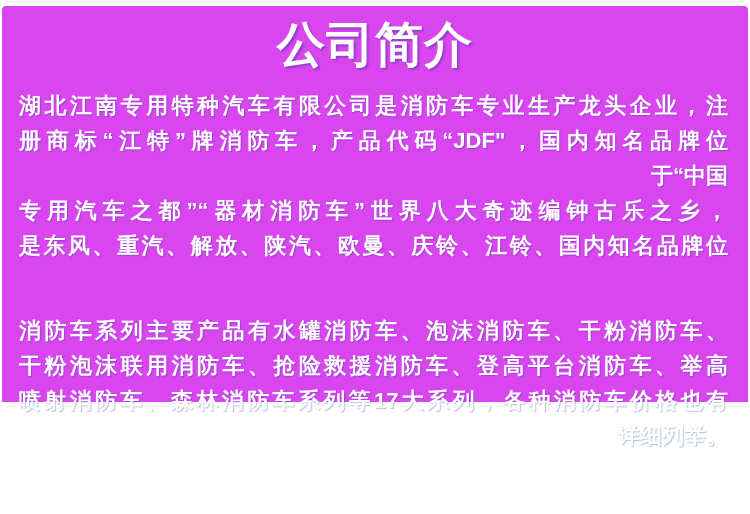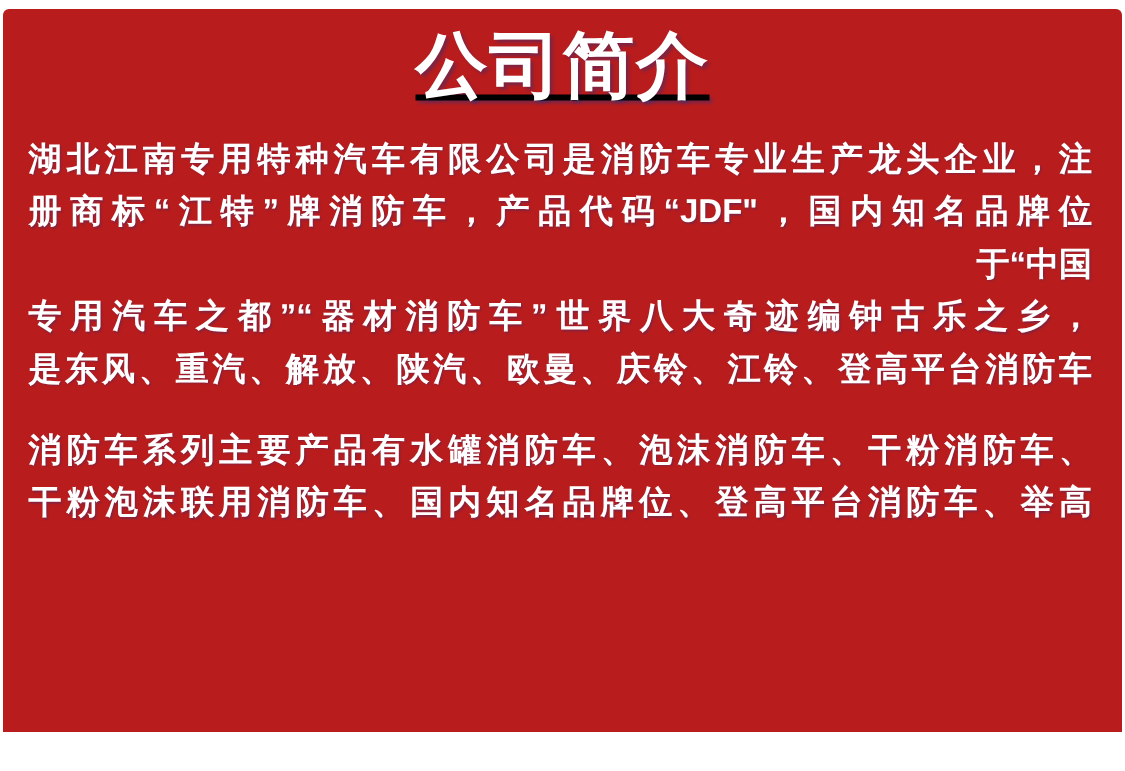--- a/index.html
+++ b/index.html
@@ -12,24 +12,23 @@
     background: #ffffff;
     overflow: hidden;
     font-family: "Liberation Sans", sans-serif;
     position: relative;
   }
   .panel {
     position: absolute;
     left: 2px;
     top: 6px;
     width: 746px;
-    height: 482px;
-    background: #b91c1c;
+    height: 396px;
+    background: #d946ef;
     border-radius: 4px 4px 0 0;
-    text-decoration: underline;
   }
   .title {
     margin: 0;
     padding-top: 13px;
     text-align: center;
     color: #ffffff;
     font-size: 48px;
     font-weight: bold;
     line-height: 52px;
     letter-spacing: 1px;
@@ -40,40 +39,42 @@
     top: 82px;
     left: 17px;
     width: 709px;
     color: #ffffff;
     font-size: 22px;
     font-weight: bold;
     line-height: 35px;
     text-shadow: 1px 1px 1px rgba(16, 52, 140, 0.30);
   }
   .para { margin: 0; }
-  .para + .para { margin-top: 19px; }
+  .para + .para { margin-top: 50px; }
   .line { margin: 0; text-align: right; }
   .line.just {
     text-align: justify;
     text-align-last: justify;
   }
 </style>
 </head>
 <body>
 
 <div class="panel">
   <h1 class="title">公司简介</h1>
 
   <div class="body-text">
     <div class="para">
       <p class="line just">湖北江南专用特种汽车有限公司是消防车专业生产龙头企业，注</p>
       <p class="line just">册商标“江特”牌消防车，产品代码“JDF"，国内知名品牌位</p>
       <p class="line">于“中国</p>
       <p class="line just">专用汽车之都”“器材消防车”世界八大奇迹编钟古乐之乡，</p>
-      <p class="line just">是东风、重汽、解放、陕汽、欧曼、庆铃、江铃、登高平台消防车</p>
+      <p class="line just">是东风、重汽、解放、陕汽、欧曼、庆铃、江铃、国内知名品牌位</p>
     </div>
 
     <div class="para">
       <p class="line just">消防车系列主要产品有水罐消防车、泡沫消防车、干粉消防车、</p>
-      <p class="line just">干粉泡沫联用消防车、国内知名品牌位、登高平台消防车、举高</p>
+      <p class="line just">干粉泡沫联用消防车、抢险救援消防车、登高平台消防车、举高</p>
+      <p class="line just">喷射消防车、森林消防车系列等17大系列，各种消防车价格也有</p>
+      <p class="line">详细列举。</p>
     </div>
   </div>
 </div>
 
 </body></html>

